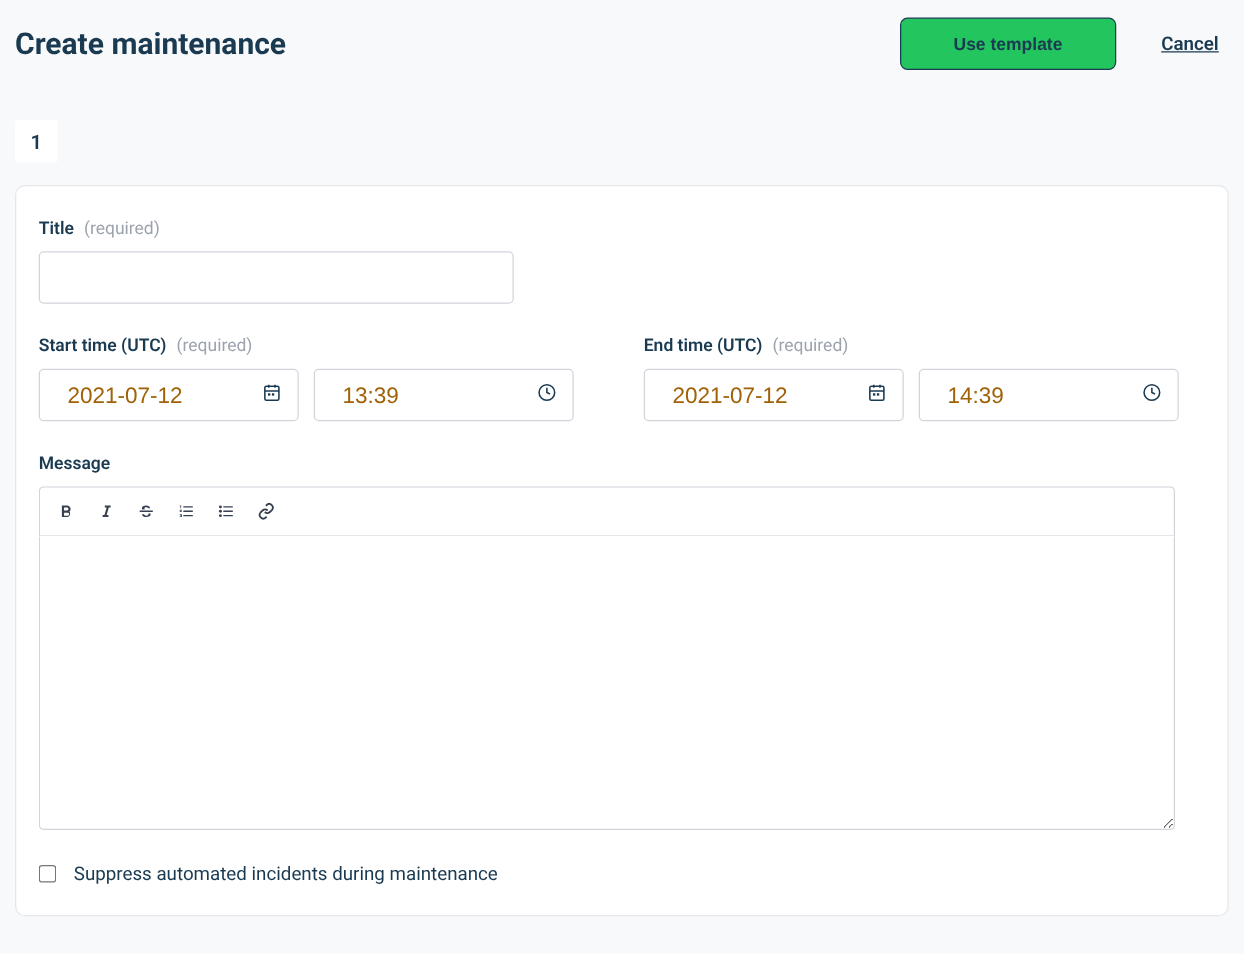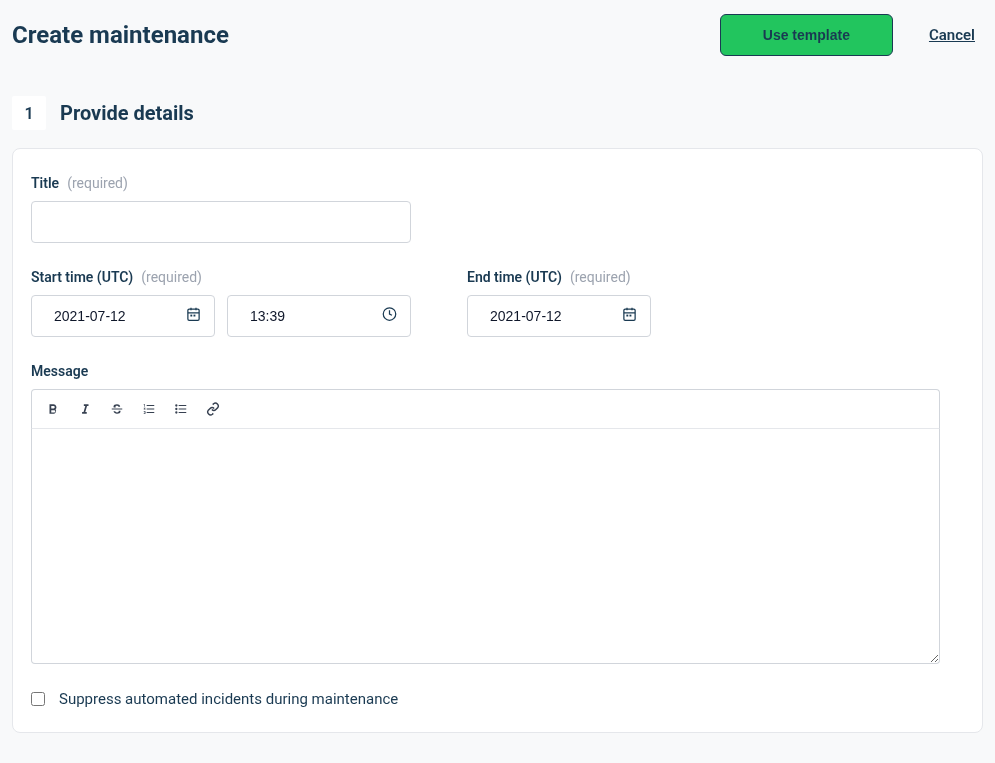--- a/index.html
+++ b/index.html
@@ -122,28 +122,28 @@
     .datetime-inputs {
       display: flex;
       gap: 12px;
     }
     .date-input-wrap, .time-input-wrap {
       position: relative;
       display: flex;
       align-items: center;
     }
     .date-input, .time-input {
-      width: 184px;
+      width: 208px;
       height: 42px;
       border: 1px solid #d1d5db;
       border-radius: 4px;
       padding: 0 40px 0 22px;
-      font-size: 14px;
+      font-size: 18px;
       font-weight: 500;
-      color: #0f172a;
+      color: #a16207;
     }
     .input-icon {
       position: absolute;
       right: 14px;
       top: 50%;
       transform: translateY(-50%);
       pointer-events: none;
       color: #1a3a52;
     }
     .editor-toolbar {
@@ -204,21 +204,20 @@
     <h1 class="page-title">Create maintenance</h1>
   </div>
   <div class="header-right">
     <button class="use-template-btn">Use template</button>
     <a class="cancel-link">Cancel</a>
   </div>
 </div>
 
 <div class="step-header">
   <div class="step-number">1</div>
-  <div class="step-title">Provide details</div>
 </div>
 
 <div class="card">
 
   <div class="field-group">
     <div class="field-label">
       <span class="label-text">Title</span>
       <span class="required-text">(required)</span>
     </div>
     <input type="text" class="title-input" value="" style="">
@@ -268,20 +267,29 @@
             <svg width="15" height="15" viewBox="0 0 24 24" fill="none" stroke="currentColor" stroke-width="2">
               <rect x="3" y="4" width="18" height="18" rx="2"></rect>
               <line x1="16" y1="2" x2="16" y2="6"></line>
               <line x1="8" y1="2" x2="8" y2="6"></line>
               <line x1="3" y1="10" x2="21" y2="10"></line>
               <rect x="7" y="13" width="3" height="3" fill="currentColor" stroke="none"></rect>
               <rect x="12" y="13" width="3" height="3" fill="currentColor" stroke="none"></rect>
             </svg>
           </span>
         </div>
+        <div class="time-input-wrap">
+          <input type="text" class="time-input" value="14:39" style="">
+          <span class="input-icon">
+            <svg width="15" height="15" viewBox="0 0 24 24" fill="none" stroke="currentColor" stroke-width="2">
+              <circle cx="12" cy="12" r="10"></circle>
+              <polyline points="12 6 12 12 16 14"></polyline>
+            </svg>
+          </span>
+        </div>
       </div>
     </div>
   </div>
 
   <div class="field-group" style="margin-bottom:0;">
     <div class="field-label">
       <span class="label-text">Message</span>
     </div>
     <div class="editor-toolbar">
       <button class="toolbar-btn" title="Bold">

